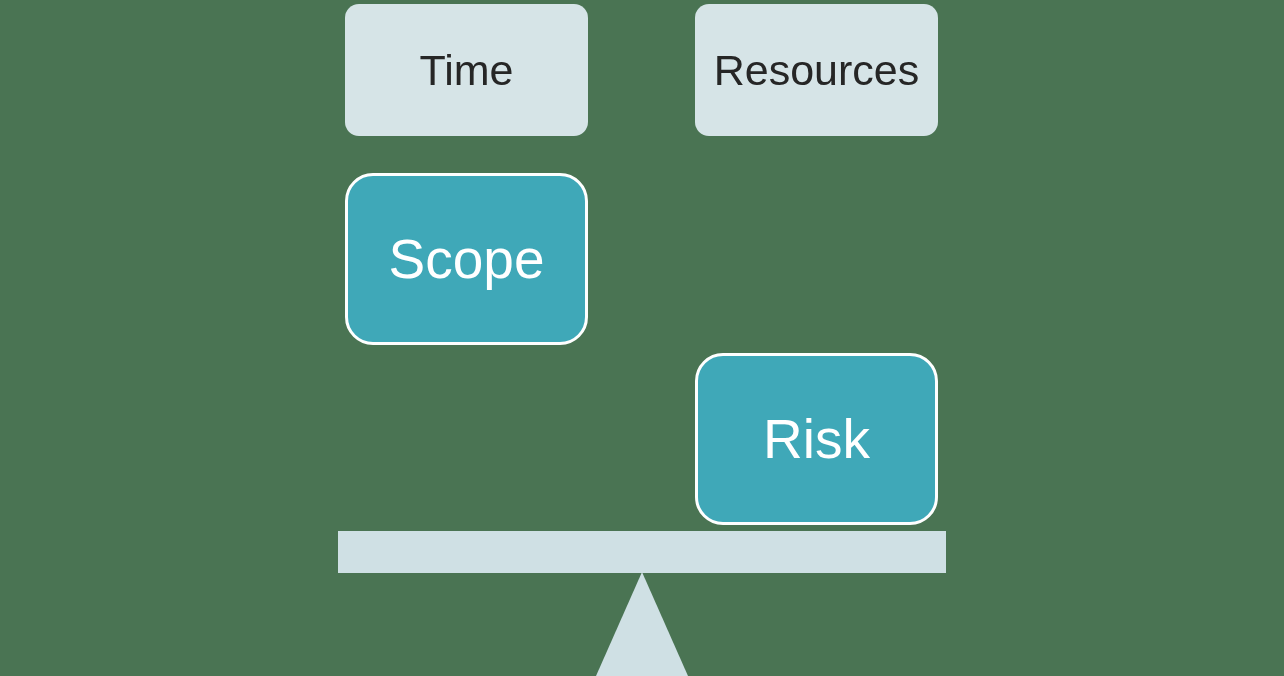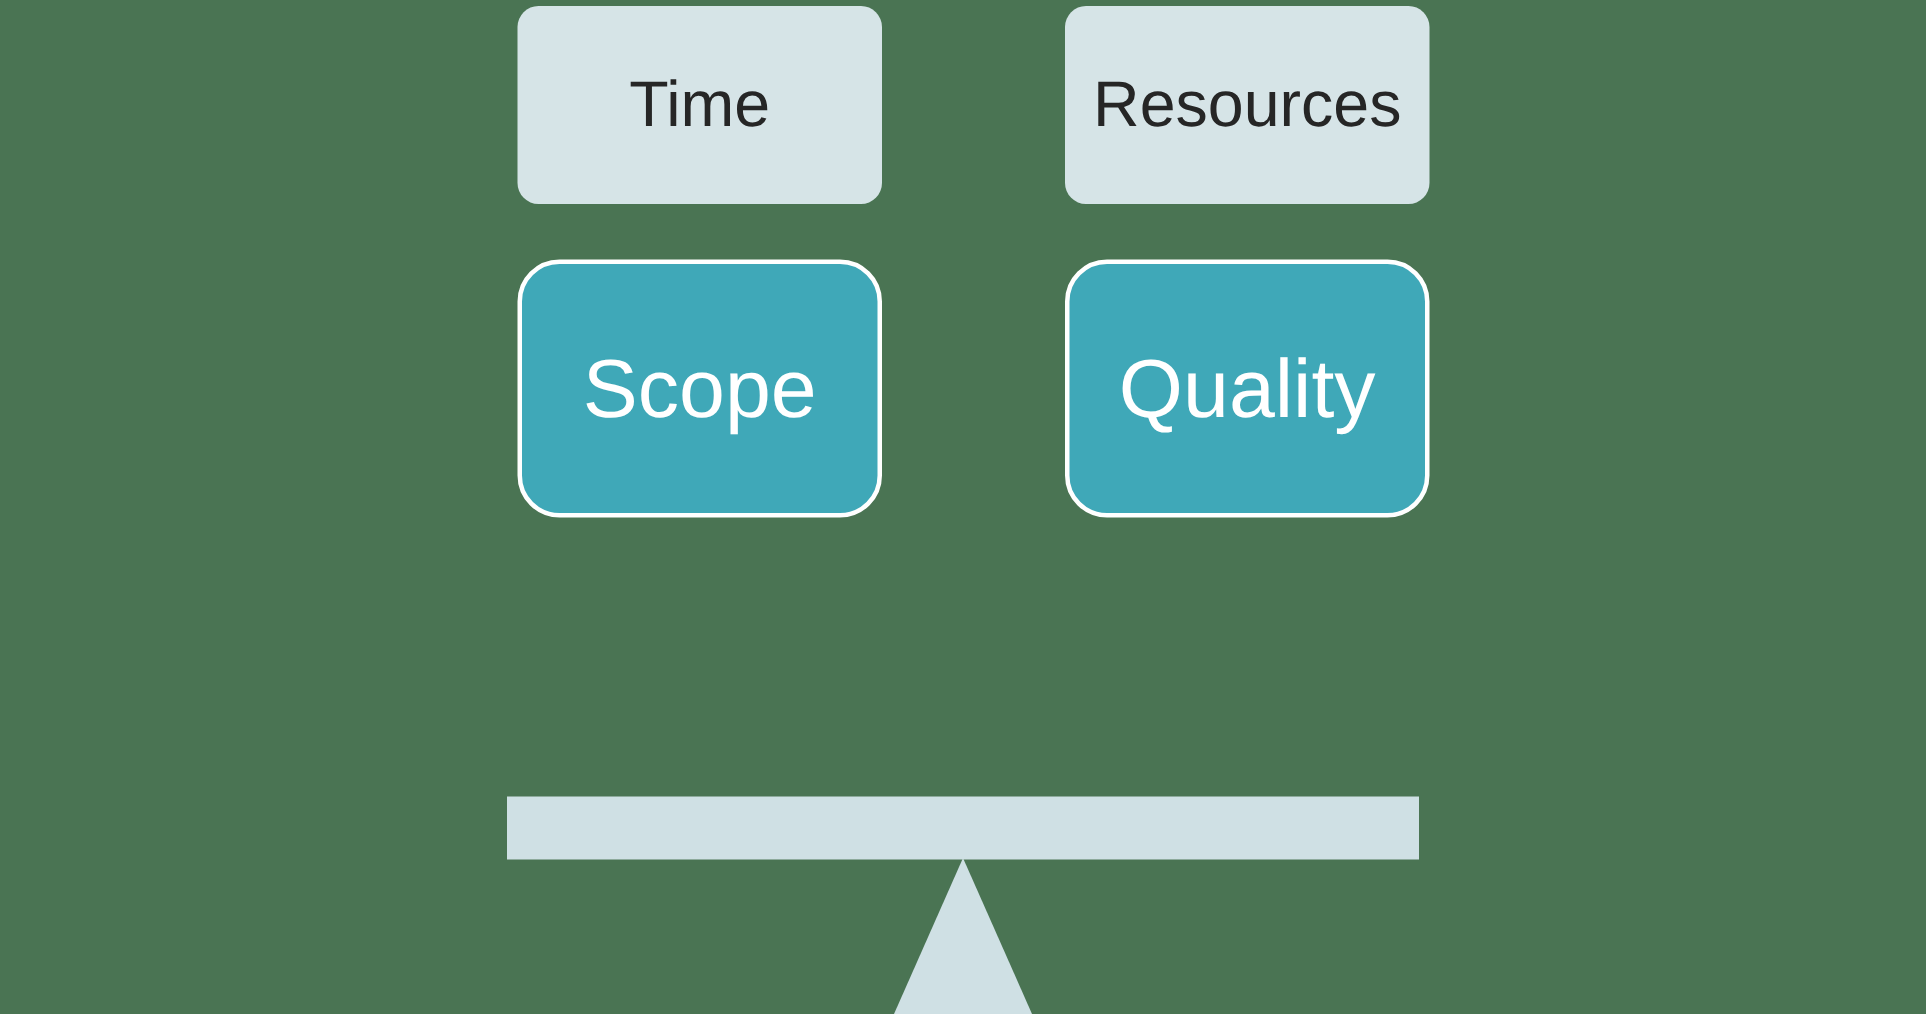--- a/index.html
+++ b/index.html
@@ -37,21 +37,21 @@
     background: linear-gradient(180deg, var(--teal_box, #3FA8B8), var(--teal_box, #3FA8B8));
     background-color: var(--teal_box, #3FA8B8);
     color: var(--light_text, #FFFFFF);
     border: 3px solid var(--light_text, #FFFFFF);
     border-radius: 28px;
     font-size: 55px;
     width: 243px;
     height: 172px;
   }
   .col-left  { left: 345px; }
-  .col-right { left: 710px; }
+  .col-right { left: 695px; }
   .row-mid   { top: 173px; }
   .row-bot   { top: 353px; }
   .beam {
     position: absolute;
     left: 338px;
     top: 531px;
     width: 608px;
     height: 42px;
     background: var(--beam, #CFE0E4);
   }
@@ -69,21 +69,21 @@
 <body>
 
 <div class="stage">
 
   <div class="box light col-left">Time</div>
 
   <div class="box light col-right">Resources</div>
 
   <div class="box teal col-left row-mid">Scope</div>
 
-  <div class="box teal col-right row-mid">Quality</div>
 
 
+  <div class="box teal col-right row-bot">Risk</div>
 
   <div class="beam"></div>
 
   <div class="fulcrum"></div>
 
 </div>
 
 </body></html>

